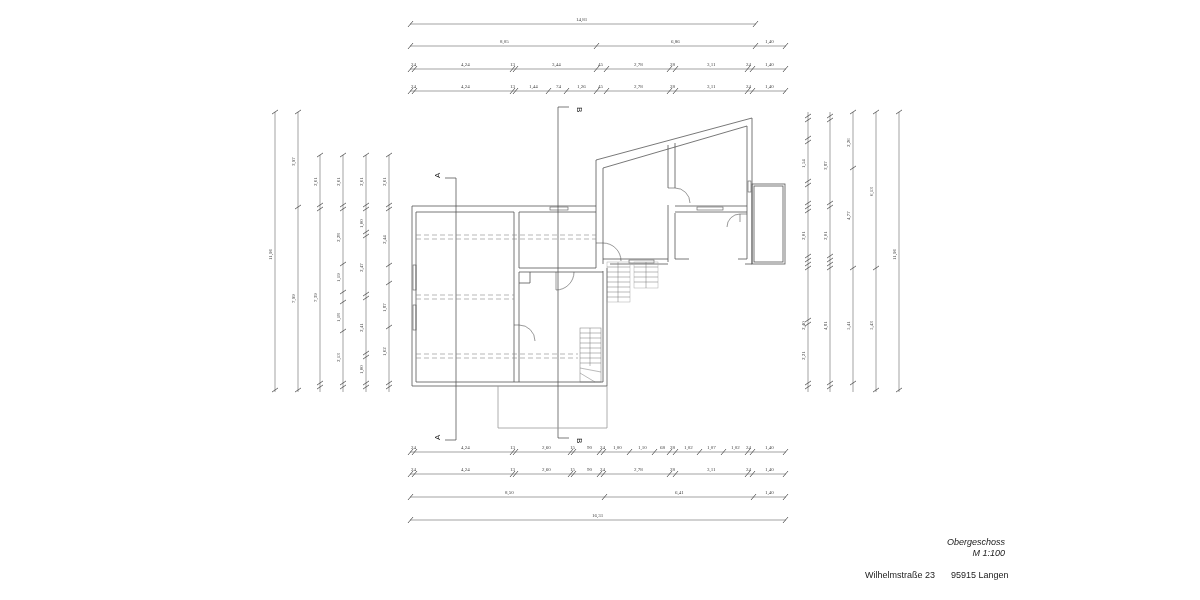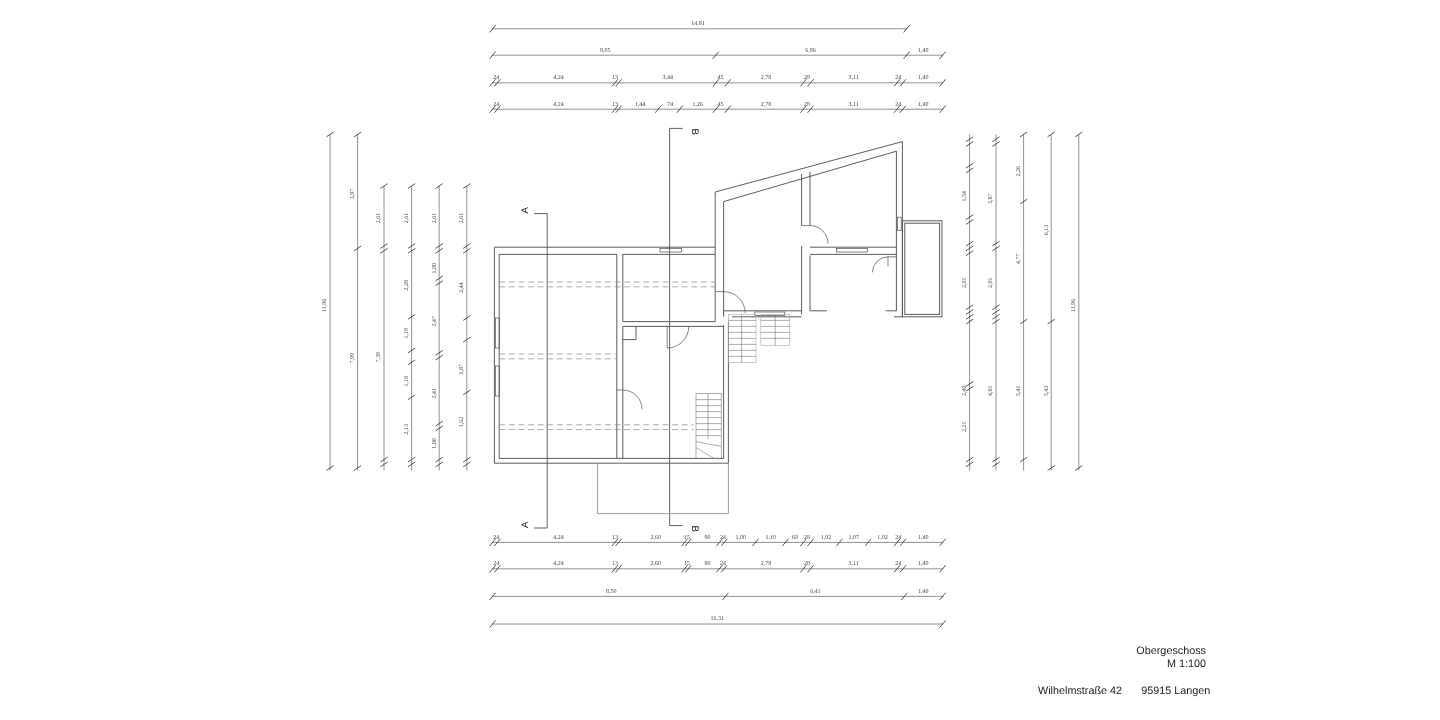--- a/index.html
+++ b/index.html
@@ -1,19 +1,19 @@
 <!DOCTYPE html>
 <html><head>
   <meta charset="utf-8">
   <style>
     html, body { margin: 0; padding: 0; background: #ffffff; }
     body { width: 1200px; height: 600px; position: relative; overflow: hidden; font-family: "Liberation Sans", sans-serif; }
     svg { position: absolute; left: 0; top: 0; }
     .dimtxt { font-family: "Liberation Serif", serif; font-size: 5px; fill: #444; }
-    .title-block { position: absolute; right: 195px; top: 537px; text-align: right; color: #222; font-family: "Liberation Sans", sans-serif; font-size: 9px; line-height: 11px; }
+    .title-block { position: absolute; right: 195px; top: 537px; text-align: right; color: #222; font-family: "Liberation Sans", sans-serif; font-size: 9px; line-height: 11px; font-style: italic; }
     .addr { position: absolute; top: 570px; color: #222; font-family: "Liberation Sans", sans-serif; font-size: 9px; }
     .section-label { font-family: "Liberation Sans", sans-serif; font-size: 8px; fill: #222; }
   </style>
 </head>
 <body>
 
 <svg width="1200" height="600" viewBox="0 0 1200 600">
   <g stroke="#666" stroke-width="0.6" fill="none">
 
     <g>
@@ -412,14 +412,14 @@
     <text class="dimtxt" transform="translate(873,196) rotate(-90)">6,13</text>
     <text class="dimtxt" transform="translate(873,330) rotate(-90)">5,43</text>
     <text class="dimtxt" transform="translate(896,260) rotate(-90)">11,96</text>
   </g>
 </svg>
 
 <div class="title-block">
   <div>Obergeschoss</div>
   <div>M 1:100</div>
 </div>
-<div class="addr" style="left:865px;">Wilhelmstraße 42</div>
+<div class="addr" style="left:865px;">Wilhelmstraße 23</div>
 <div class="addr" style="left:951px;">95915 Langen</div>
 
 </body></html>

